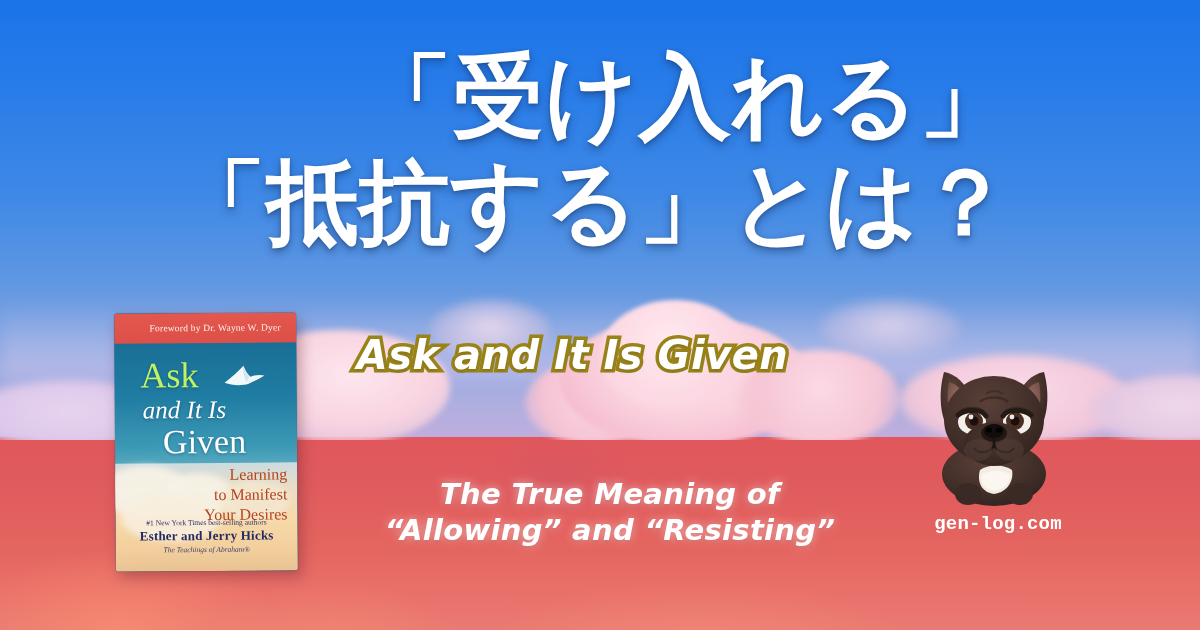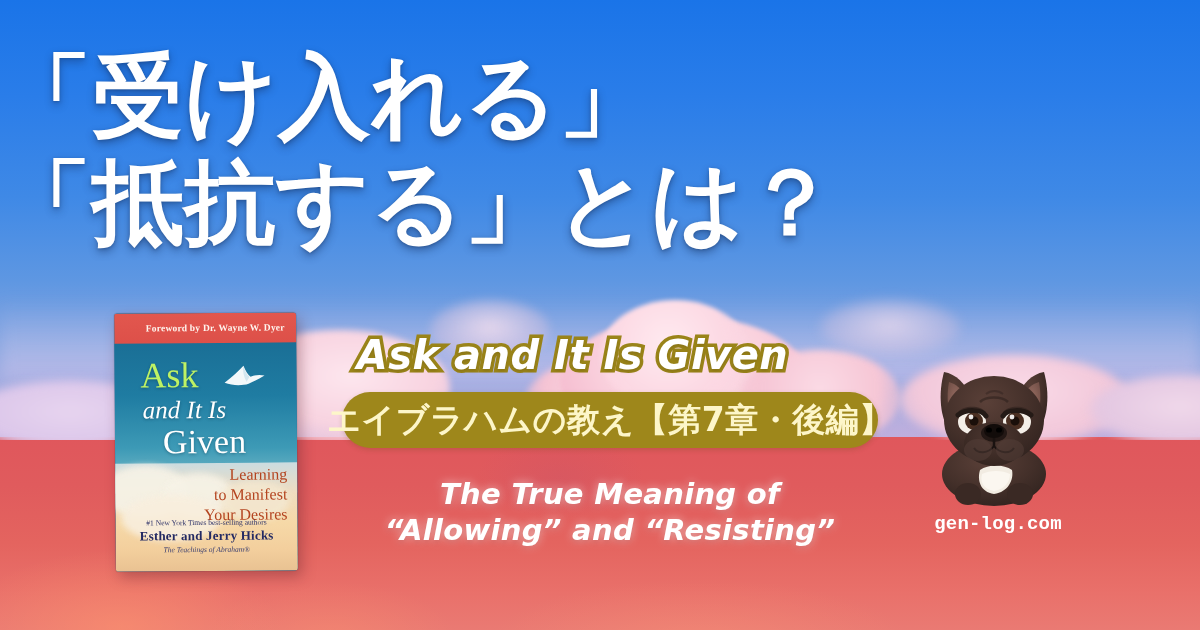--- a/index.html
+++ b/index.html
@@ -91,21 +91,21 @@
         filter:blur(6px);}
   
   .c12{ left:0px; top:300px; width:1200px; height:80px;
         border-radius:0;
         background:linear-gradient(180deg, rgba(255,255,255,0) 0%, rgba(225,215,245,.30) 60%, rgba(215,200,240,.45) 100%);
         filter:blur(8px);}
 
   
   .title-block{
     position:absolute; left:0; top:44px; width:1011px;
-    text-align:left;
+    text-align:right;
   }
   .title-line{
     color:#ffffff;
     font-family:"DejaVu Sans","Liberation Sans",sans-serif;
     font-weight:700;
     font-size:92px;
     line-height:106px;
     letter-spacing:0px;
     text-shadow:0 4px 9px rgba(20,45,90,.45), 0 1px 3px rgba(20,45,90,.35);
     white-space:nowrap;
@@ -164,21 +164,21 @@
     background:#1d6c93;
     transform:rotate(-0.4deg);
   }
   .bk-band{
     position:absolute; left:0; top:0; width:100%; height:30px;
     background:linear-gradient(180deg,#e2574e,#dd5049);
     display:flex;align-items:center;justify-content:center;
   }
   .bk-fore{
     color:#fff5ee; font-family:"Liberation Serif",serif;
-    font-size:9.5px; font-weight:700; letter-spacing:.2px; white-space:nowrap;padding-left:20px;
+    font-size:9.5px; font-weight:400; letter-spacing:.2px; white-space:nowrap;padding-left:20px;
   }
   .bk-sky{
     position:absolute; left:0; top:30px; width:100%; height:150px;
     background:linear-gradient(180deg,#1a6f96 0%,#1f7ca2 35%,#3d9ab6 70%,#87c3cd 100%);
   }
   .bk-cloudbase{
     position:absolute; left:0; top:150px; width:100%; height:108px;
     background:linear-gradient(180deg,#cbdce0 0%,#f0dcc0 28%,#f6d9a8 55%,#f3cf9d 80%,#e9c292 100%);
   }
   .bk-puff{ position:absolute; border-radius:50%; background:#f6f2e6; filter:blur(3px); opacity:.92;}
@@ -274,23 +274,20 @@
     <div class="cloud c9"></div>
   </div>
 
   <div class="title-block">
     <div class="title-line">「受け入れる」</div>
     <div class="title-line">「抵抗する」とは？</div>
   </div>
 
   <div class="eng-title">Ask and It Is Given</div>
 
-  <div class="badge">
-    <span class="badge-text">エイブラハムの教え【第7章・後編】</span>
-  </div>
 
   <div class="tagline">
     <div>The True Meaning of</div>
     <div>“Allowing” and “Resisting”</div>
   </div>
 
   <div class="book">
     <div class="bk-sky"></div>
     <div class="bk-cloudbase"></div>
     <div class="bk-puff p1"></div>

